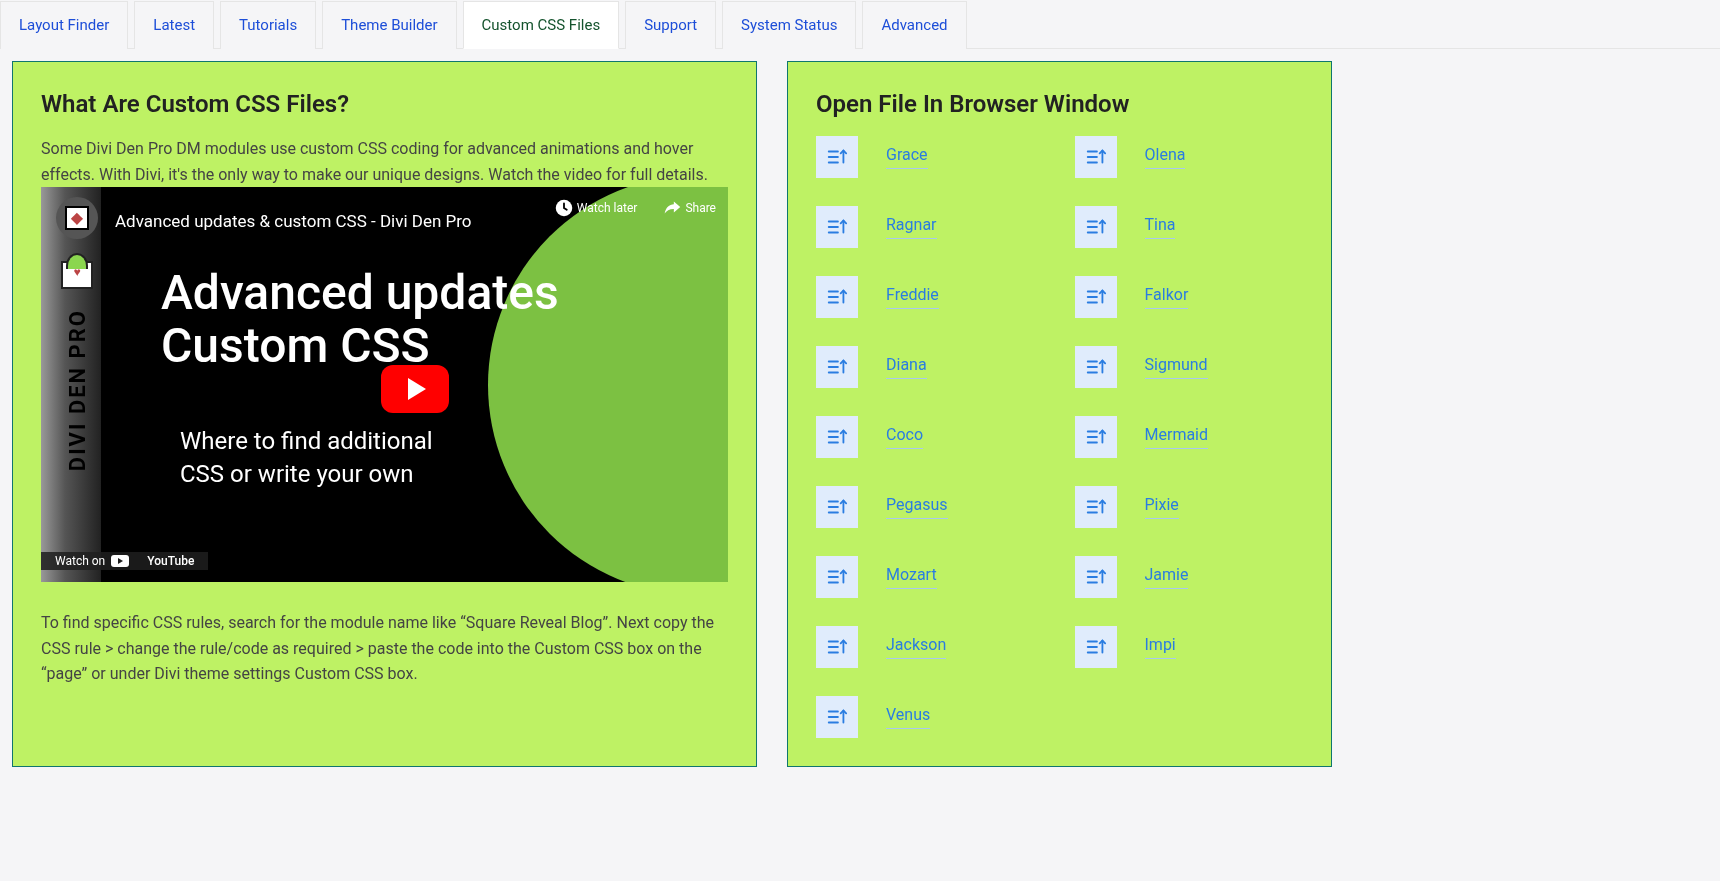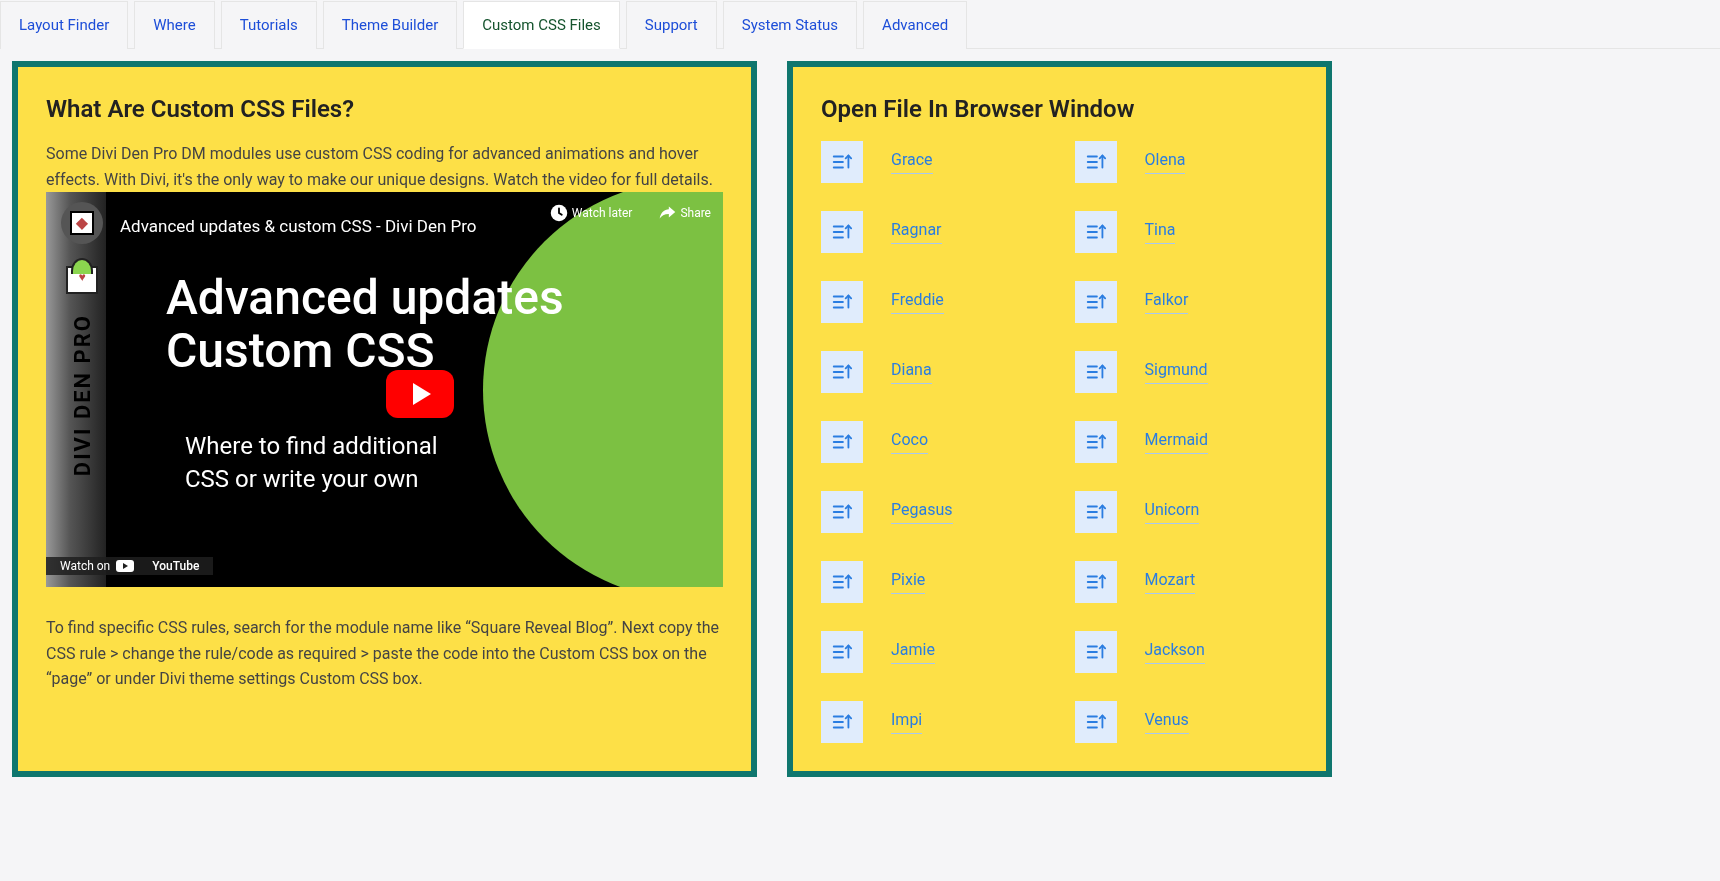--- a/index.html
+++ b/index.html
@@ -34,22 +34,22 @@
     background: #ffffff;
     border-bottom: 1px solid #ffffff;
     color: #14532d;
   }
   .content-row {
     display: flex;
     gap: 30px;
     padding: 12px;
   }
   .panel {
-    background: #fde047;
-    border: 6px solid #0f766e;
+    background: #bef264;
+    border: 1px solid #0f766e;
     padding: 28px;
   }
   .panel-left {
     flex: 0 0 745px;
   }
   .panel-right {
     flex: 0 0 545px;
   }
   h2.panel-title {
     font-size: 24px;
@@ -293,21 +293,21 @@
     border-bottom: 1px solid #a8c8f0;
     padding-bottom: 4px;
     cursor: pointer;
   }
 </style>
 </head>
 <body>
 
 <div class="tabs" id="tabs-bar">
     <div class="tab">Layout Finder</div>
-    <div class="tab">Where</div>
+    <div class="tab">Latest</div>
     <div class="tab">Tutorials</div>
     <div class="tab">Theme Builder</div>
     <div class="tab active">Custom CSS Files</div>
     <div class="tab">Support</div>
     <div class="tab">System Status</div>
     <div class="tab">Advanced</div>
   </div>
 
 <div class="content-row">
   <div class="panel panel-left">
@@ -525,34 +525,20 @@
             <svg viewBox="0 0 24 24">
               <g stroke="#2a7de1" stroke-width="2" fill="none" stroke-linecap="round">
                 <line x1="3" y1="6" x2="13" y2="6"></line>
                 <line x1="3" y1="12" x2="13" y2="12"></line>
                 <line x1="3" y1="18" x2="13" y2="18"></line>
                 <line x1="19" y1="18" x2="19" y2="5"></line>
                 <polyline points="16,8 19,5 22,8"></polyline>
               </g>
             </svg>
           </div>
-          <a class="file-link">Unicorn</a>
-        </div>
-        <div class="file-item">
-          <div class="file-icon">
-            <svg viewBox="0 0 24 24">
-              <g stroke="#2a7de1" stroke-width="2" fill="none" stroke-linecap="round">
-                <line x1="3" y1="6" x2="13" y2="6"></line>
-                <line x1="3" y1="12" x2="13" y2="12"></line>
-                <line x1="3" y1="18" x2="13" y2="18"></line>
-                <line x1="19" y1="18" x2="19" y2="5"></line>
-                <polyline points="16,8 19,5 22,8"></polyline>
-              </g>
-            </svg>
-          </div>
           <a class="file-link">Pixie</a>
         </div>
         <div class="file-item">
           <div class="file-icon">
             <svg viewBox="0 0 24 24">
               <g stroke="#2a7de1" stroke-width="2" fill="none" stroke-linecap="round">
                 <line x1="3" y1="6" x2="13" y2="6"></line>
                 <line x1="3" y1="12" x2="13" y2="12"></line>
                 <line x1="3" y1="18" x2="13" y2="18"></line>
                 <line x1="19" y1="18" x2="19" y2="5"></line>

